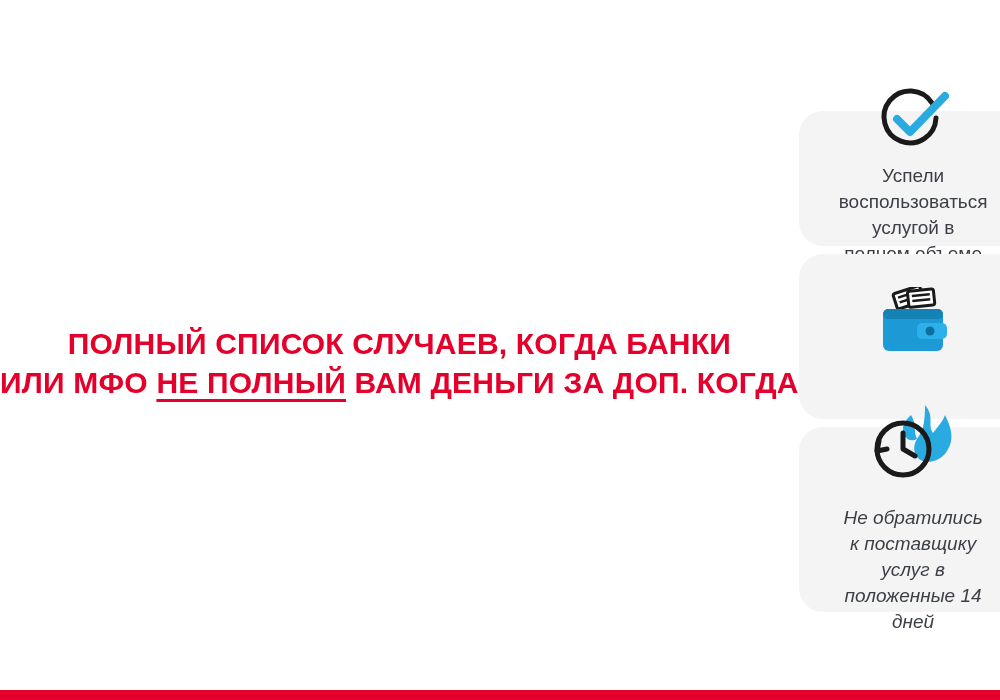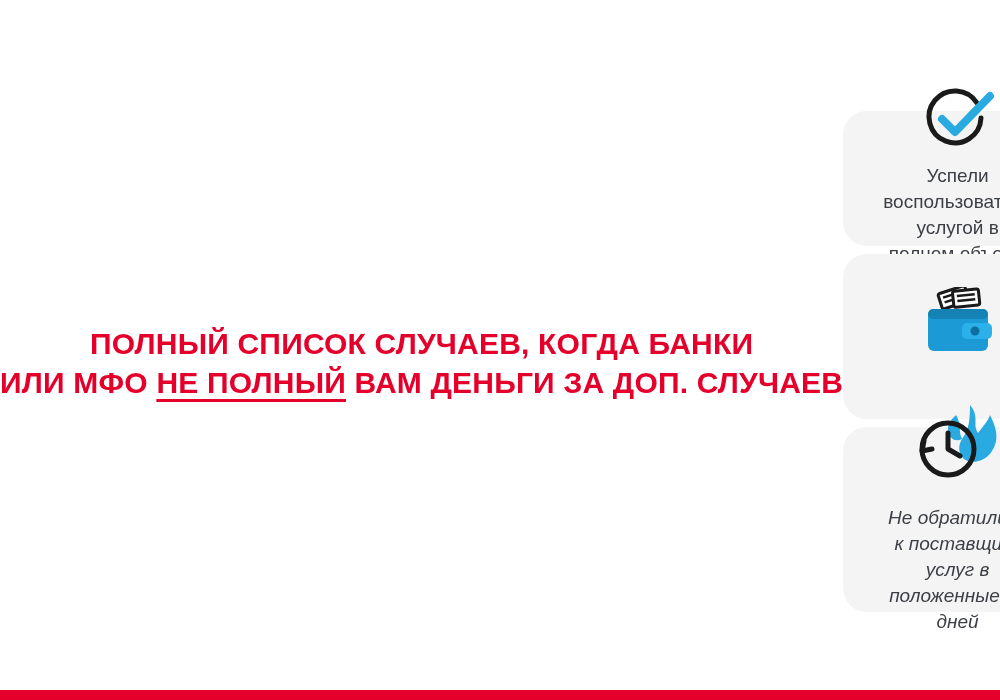--- a/index.html
+++ b/index.html
@@ -98,21 +98,21 @@
     background: #e4002b;
   }
 </style>
 </head>
 <body>
 
 <div class="infographic">
 
   <div class="title-block">
     <span class="title-line">ПОЛНЫЙ СПИСОК СЛУЧАЕВ, КОГДА БАНКИ</span>
-    <span class="title-line"><span>ИЛИ МФО </span><span class="title-underline">НЕ ПОЛНЫЙ</span><span> ВАМ ДЕНЬГИ ЗА ДОП. СЛУЧАЕВ</span></span>
+    <span class="title-line"><span>ИЛИ МФО </span><span class="title-underline">НЕ ПОЛНЫЙ</span><span> ВАМ ДЕНЬГИ ЗА ДОП. КОГДА</span></span>
   </div>
 
   <div class="cards">
 
     <div class="card card-1">
       <div class="card-icon">
         <svg width="76" height="68" viewBox="0 0 76 68" xmlns="http://www.w3.org/2000/svg">
           <path d="M57 18 A26 26 0 1 0 61 33" fill="none" stroke="#1a1a1a" stroke-width="5" stroke-linecap="round"></path>
           <path d="M22 34 L35 47 L70 11" fill="none" stroke="#29abe2" stroke-width="8" stroke-linecap="round" stroke-linejoin="round"></path>
         </svg>

